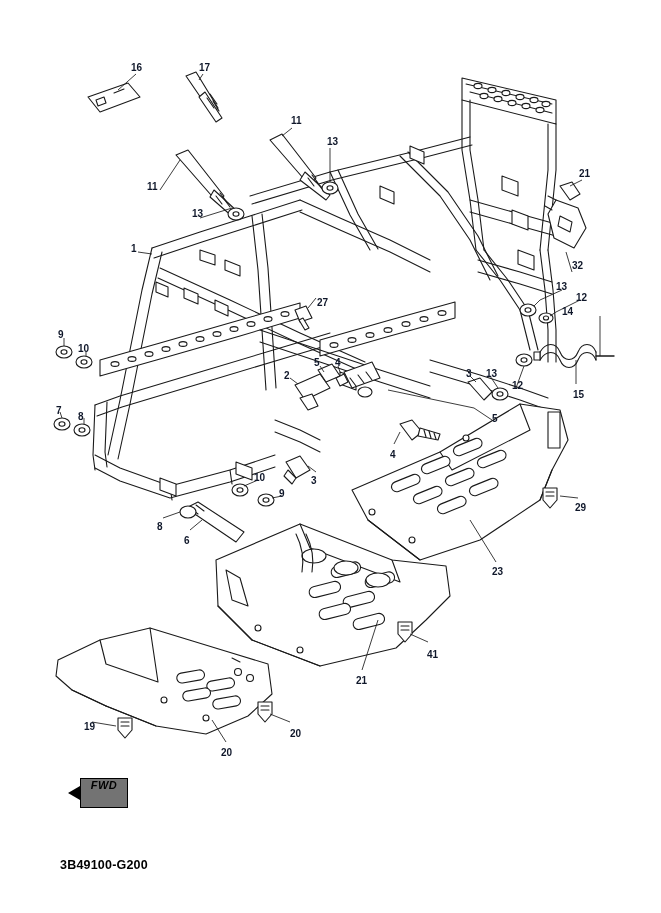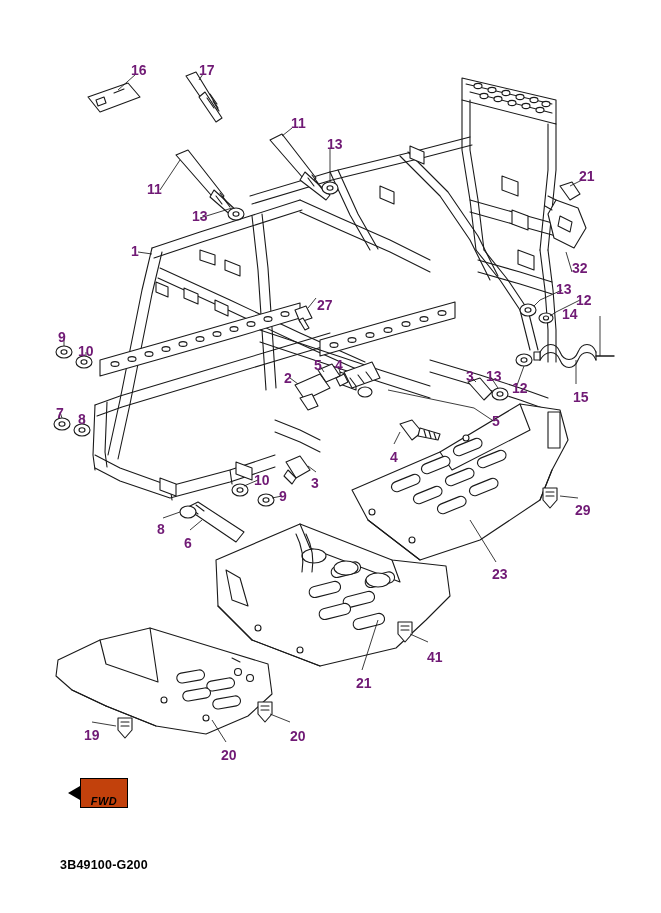--- a/index.html
+++ b/index.html
@@ -20,46 +20,46 @@
   #diagram-svg {
     position: absolute;
     left: 0;
     top: 0;
     width: 661px;
     height: 913px;
   }
   .callout {
     position: absolute;
     font-family: "Liberation Sans", sans-serif;
-    font-size: 14px;
+    font-size: 10px;
     font-weight: bold;
-    color: #701a75;
+    color: #0f172a;
     line-height: 1;
     white-space: nowrap;
   }
   .partnum-label {
     position: absolute;
     font-family: "Liberation Sans", sans-serif;
     font-size: 12.5px;
     font-weight: bold;
     letter-spacing: 0.2px;
     color: #000000;
     white-space: nowrap;
     margin-top: 40px;
   }
   .fwd-box {
     position: absolute;
     left: 80px;
     top: 778px;
     width: 46px;
     height: 28px;
     border: 1.6px solid #000;
-    background: #c2410c;
+    background: #737373;
     display: flex;
-    align-items: flex-end;
+    align-items: flex-start;
     justify-content: center;
   }
   .fwd-text {
     font-family: "Liberation Sans", sans-serif;
     font-size: 11px;
     font-weight: bold;
     font-style: italic;
     color: #000;
     letter-spacing: 0.5px;
   }
@@ -410,21 +410,21 @@
   <div class="callout" style="left:390px; top:450px;">4</div>
   <div class="callout" style="left:311px; top:476px;">3</div>
   <div class="callout" style="left:254px; top:473px;">10</div>
   <div class="callout" style="left:279px; top:489px;">9</div>
   <div class="callout" style="left:575px; top:503px;">29</div>
   <div class="callout" style="left:157px; top:522px;">8</div>
   <div class="callout" style="left:184px; top:536px;">6</div>
   <div class="callout" style="left:492px; top:567px;">23</div>
   <div class="callout" style="left:427px; top:650px;">41</div>
   <div class="callout" style="left:356px; top:676px;">21</div>
-  <div class="callout" style="left:84px; top:722px;margin-top:6px;">19</div>
+  <div class="callout" style="left:84px; top:722px;">19</div>
   <div class="callout" style="left:290px; top:729px;">20</div>
   <div class="callout" style="left:221px; top:748px;">20</div>
 
   <div class="arrow-tip"></div>
   <div class="fwd-box">
     <span class="fwd-text">FWD</span>
   </div>
 
   <div class="partnum-label" style="left:60px; top:818px;">3B49100-G200</div>
 

